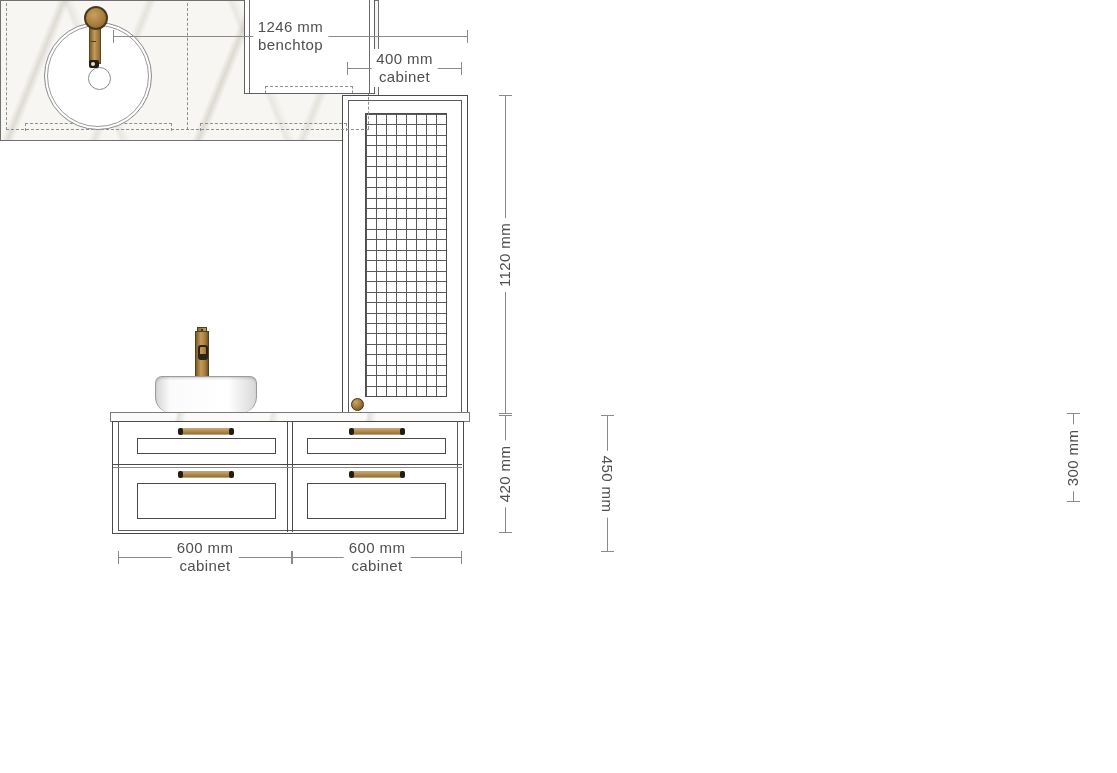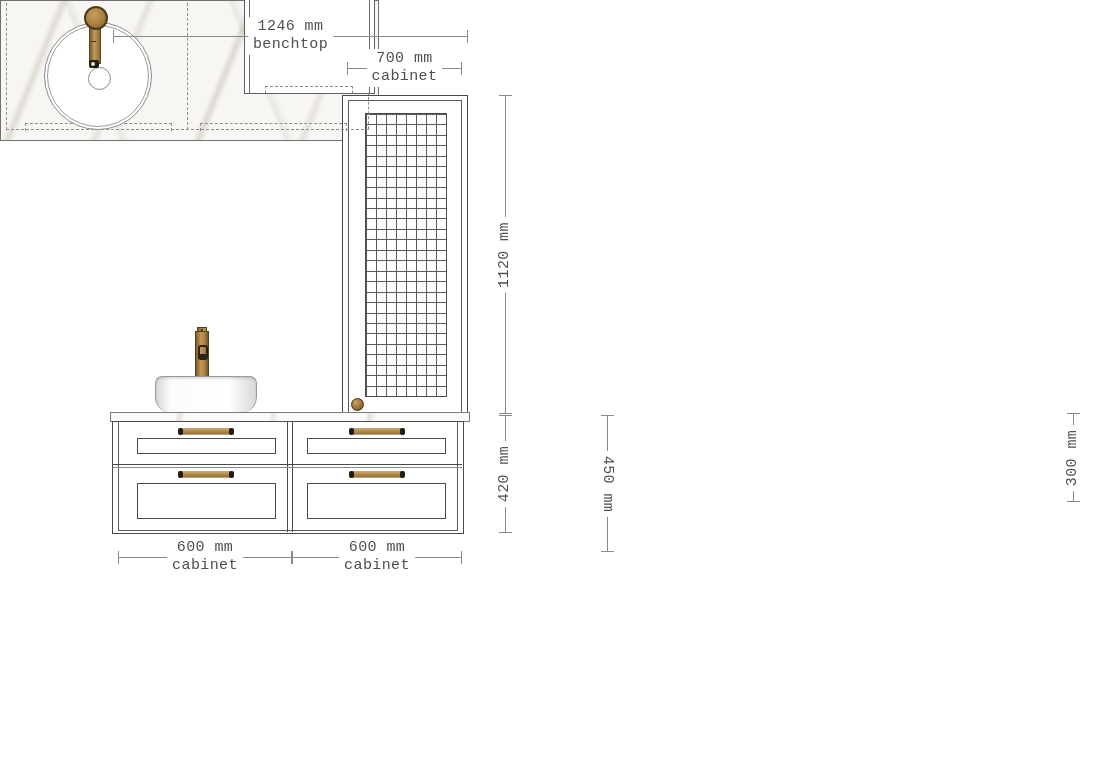--- a/index.html
+++ b/index.html
@@ -1,18 +1,18 @@
 <!DOCTYPE html>
 <html><head>
 <meta charset="utf-8">
 <style>
   html,body { margin:0; padding:0; background:#ffffff; }
   .canvas {
     position:relative; width:1117px; height:773px; background:#ffffff;
-    font-family:Liberation Mono, monospace; overflow:hidden;
+    font-family:Liberation Sans, sans-serif; overflow:hidden;
   }
   .abs { position:absolute; }
 
   
   .dim-h { position:absolute; height:0; }
   .dim-h .dline { position:absolute; left:0; right:0; top:0; border-top:1px solid #8a8a8a; }
   .dim-h .tick { position:absolute; top:-6px; width:1px; height:13px; background:#8a8a8a; }
   .dim-h .tick.start { left:0; } .dim-h .tick.end { right:0; }
 
   .dim-v { position:absolute; width:0; }
@@ -227,21 +227,21 @@
       <div>1246 mm</div>
       <div>benchtop</div>
     </div>
   </div>
 
   <div class="dim-h" style="left:347px; top:68px; width:115px;">
     <div class="dline"></div>
     <div class="tick start"></div>
     <div class="tick end"></div>
     <div class="dim-label">
-      <div>700 mm</div>
+      <div>400 mm</div>
       <div>cabinet</div>
     </div>
   </div>
 
   <div class="dim-h" style="left:118px; top:557px; width:174px;">
     <div class="dline"></div>
     <div class="tick start"></div>
     <div class="tick end"></div>
     <div class="dim-label">
       <div>600 mm</div>

